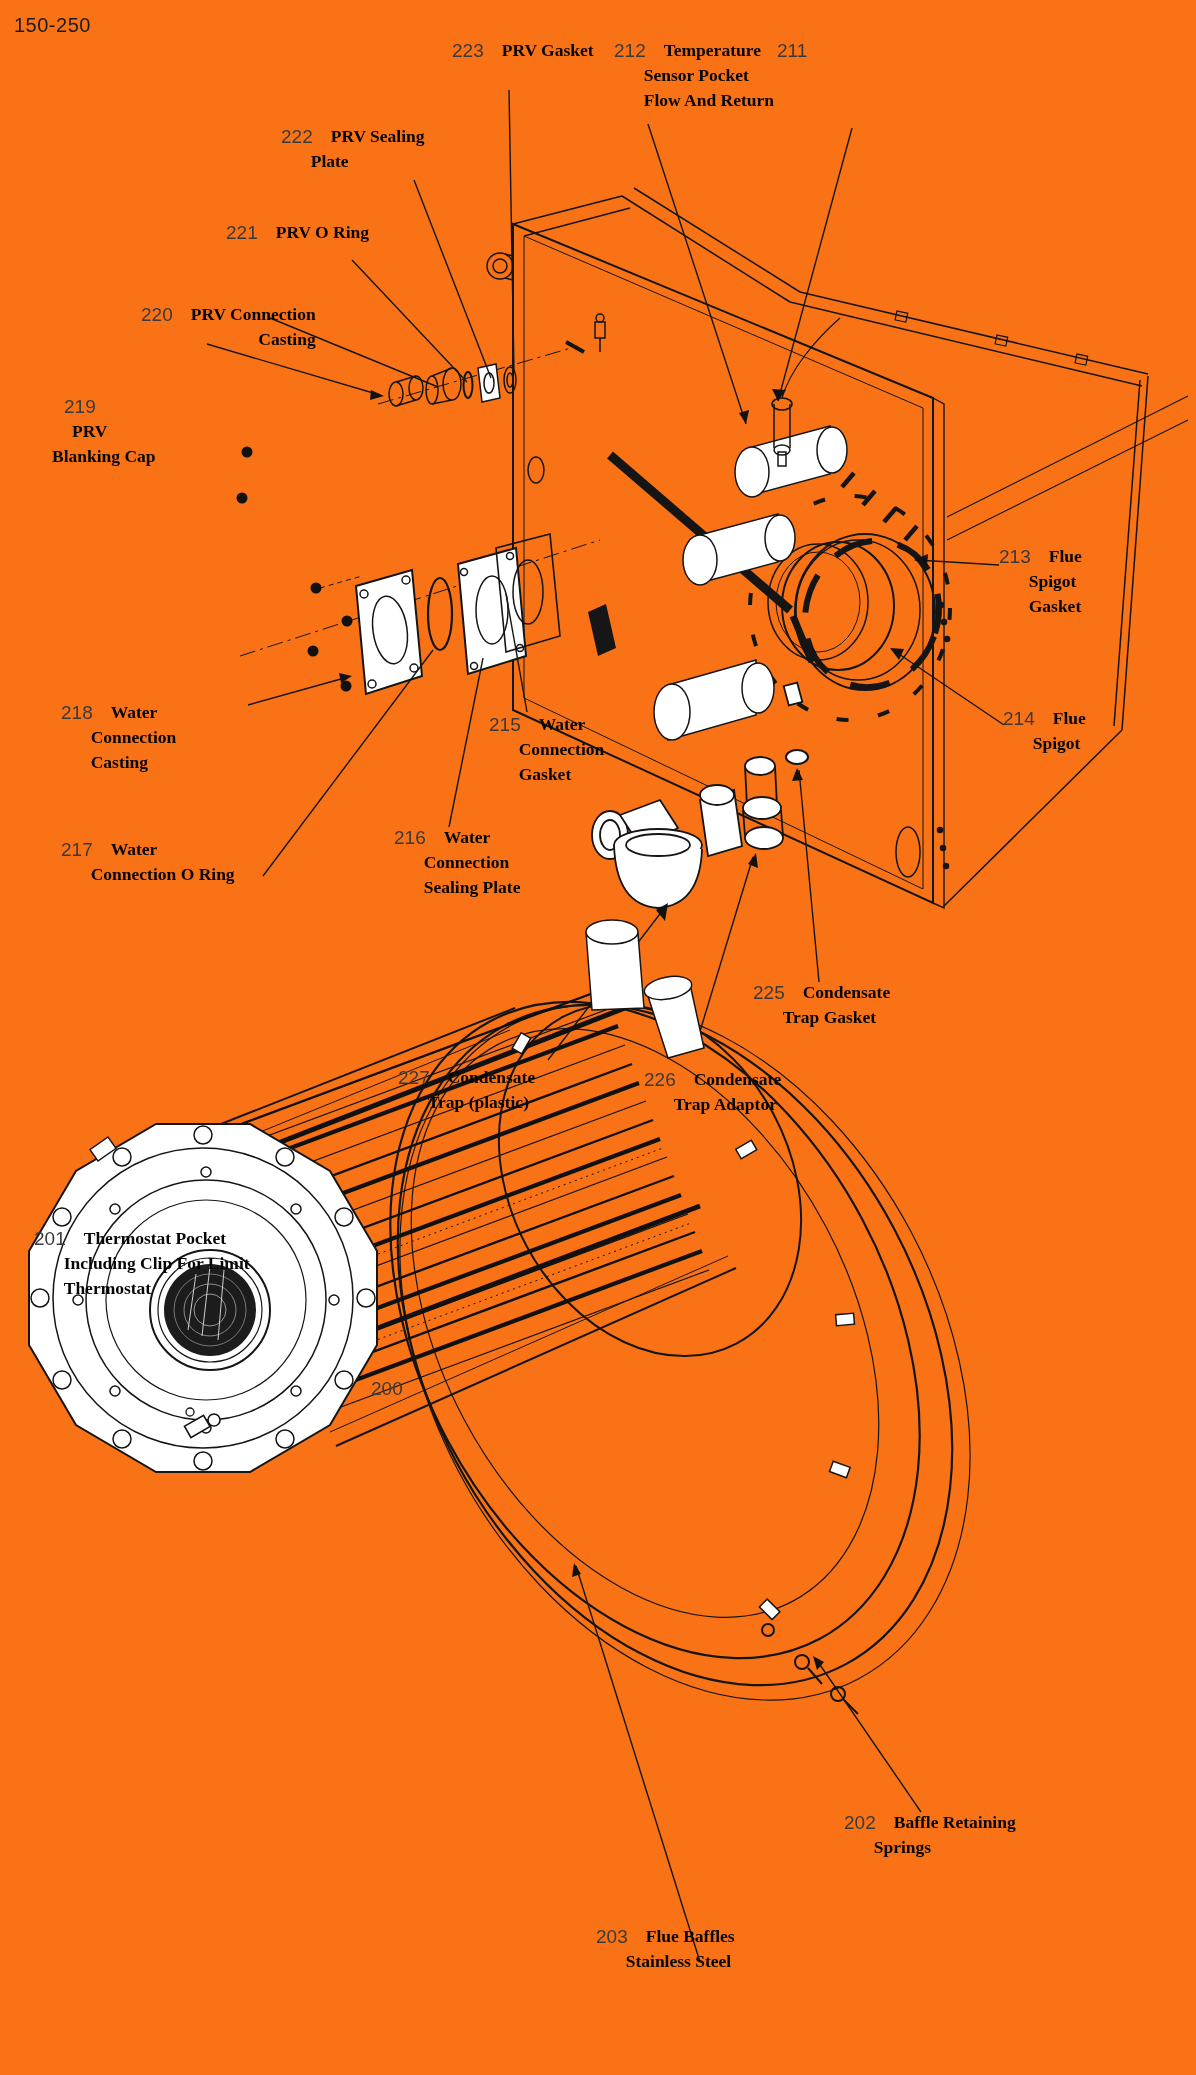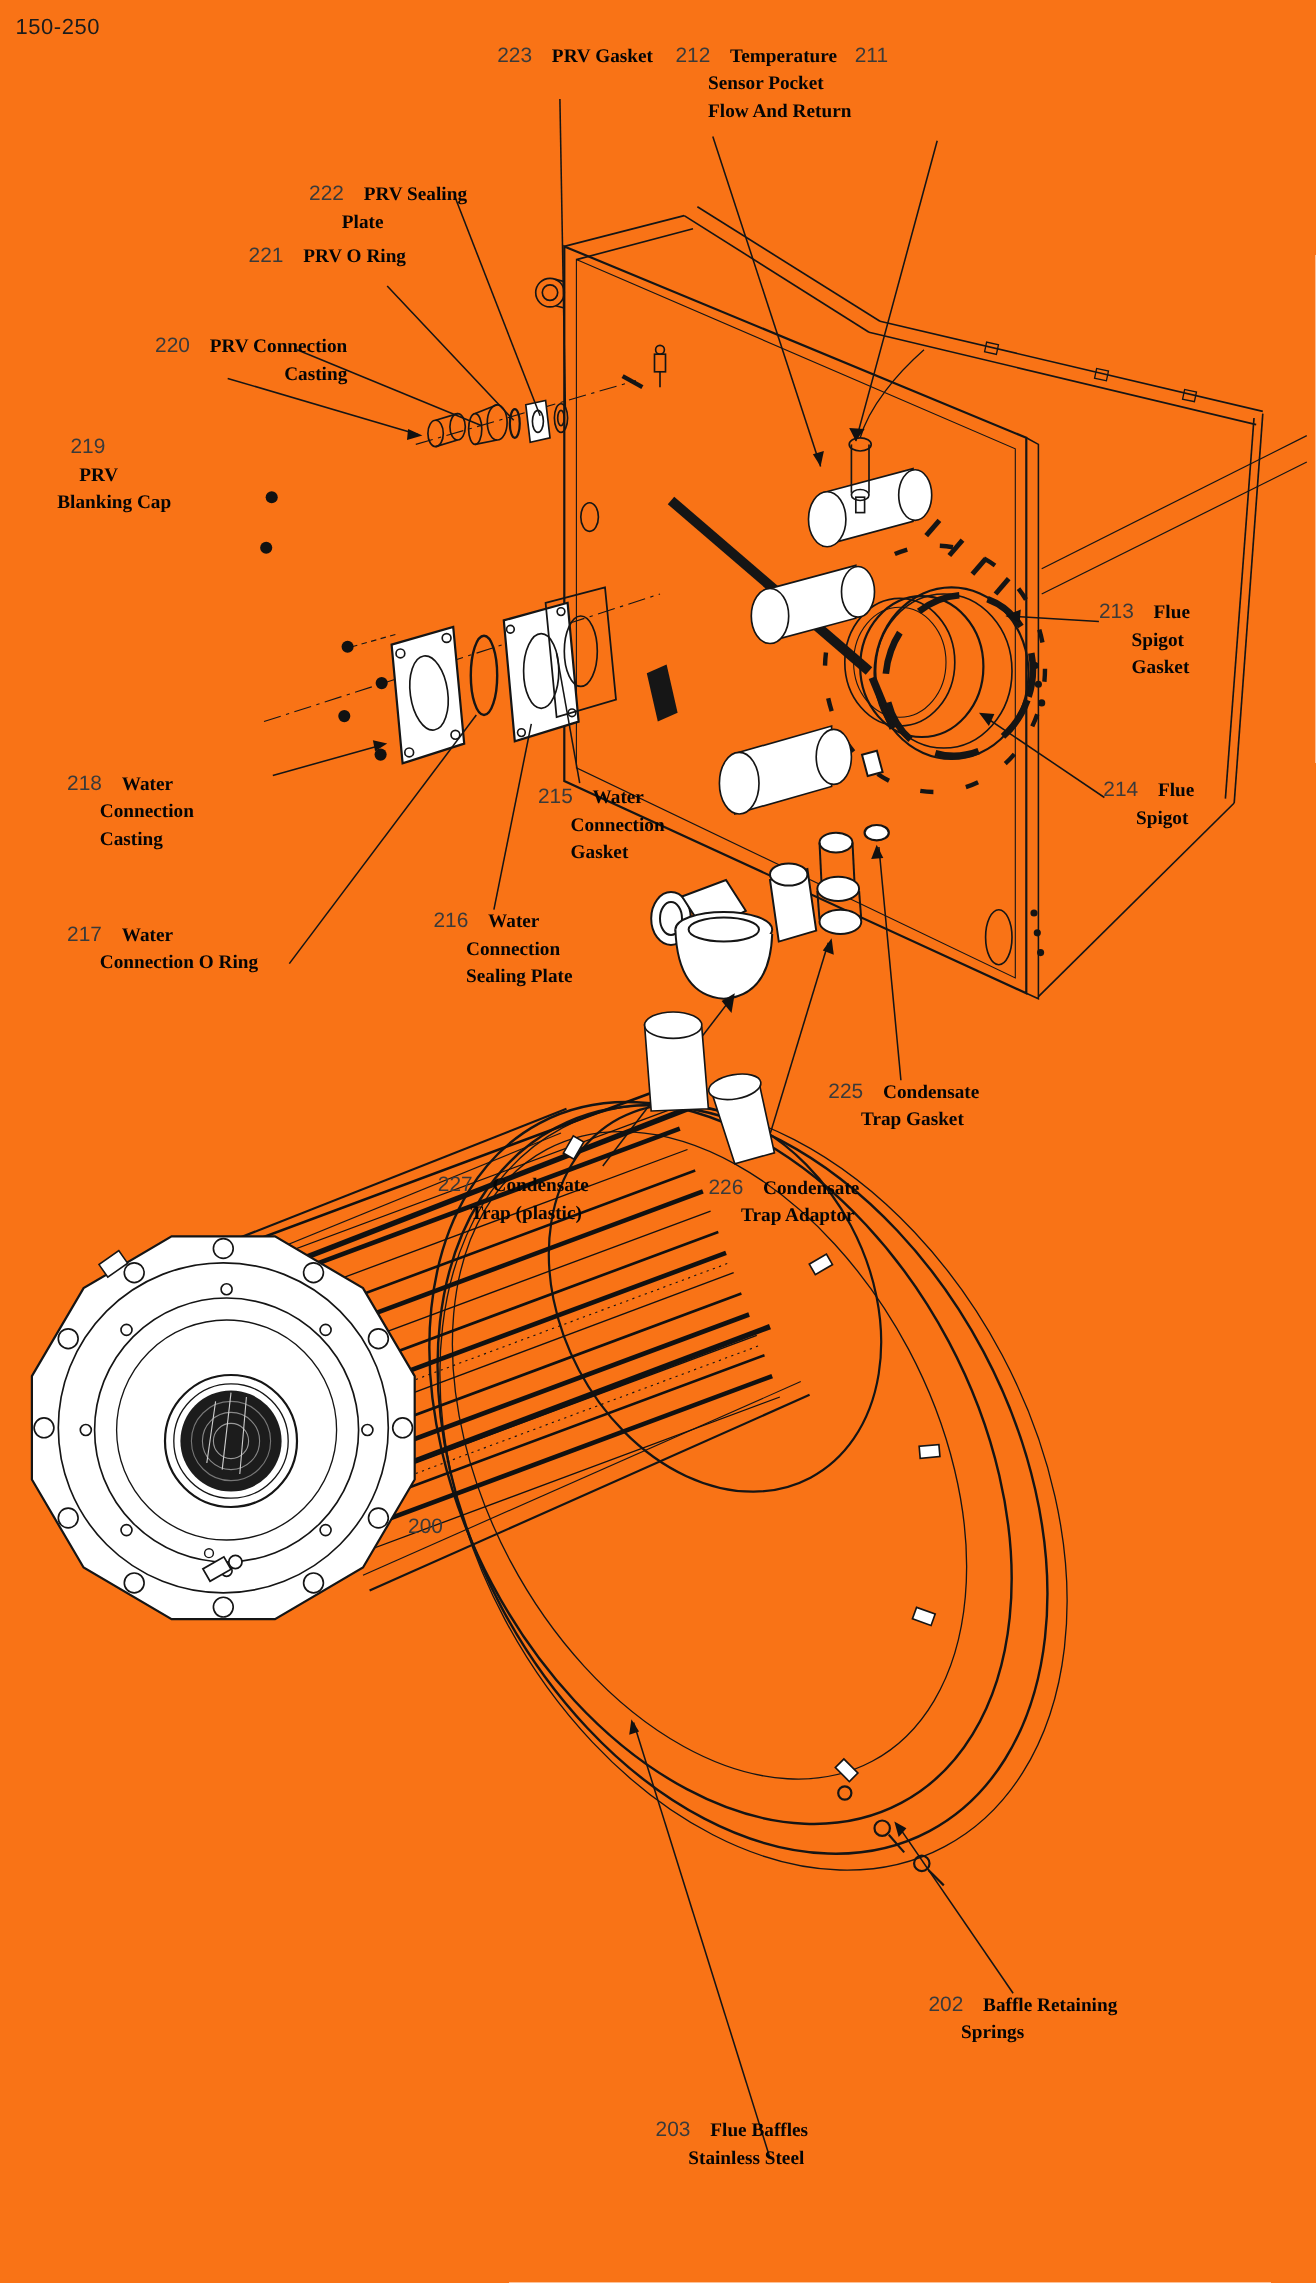--- a/index.html
+++ b/index.html
@@ -8,21 +8,21 @@
   #art{position:absolute;left:0;top:0;}
   .doc-code{position:absolute;left:14px;top:14px;font-family:"Liberation Sans",sans-serif;
         font-size:20px;color:#1c1c1c;letter-spacing:.5px;}
   .part-label{position:absolute;display:flex;align-items:flex-start;}
   .part-label .num{font-family:"Liberation Sans",sans-serif;font-size:19px;color:#3a3a3a;
         line-height:25px;margin-right:10px;flex:0 0 auto;}
   .part-label .txt{font-family:"Liberation Serif",serif;font-weight:700;font-size:17.5px;
         color:#050505;line-height:25px;white-space:pre-line;text-indent:20px;margin-left:-12px;}
   
   .lb-i0{left:452px;top:38px;}  .lb-i1{left:614px;top:38px;}  .lb-i2{left:777px;top:38px;}
-  .lb-i3{left:281px;top:124px;margin-top:40px;} .lb-i4{left:226px;top:220px;} .lb-i5{left:141px;top:302px;text-align:right;}
+  .lb-i3{left:281px;top:124px;} .lb-i4{left:226px;top:220px;} .lb-i5{left:141px;top:302px;text-align:right;}
   .lb-i6{left:64px;top:394px;flex-direction:column;}  .lb-i7{left:61px;top:700px;}  .lb-i8{left:61px;top:837px;}
   .lb-i9{left:489px;top:712px;} .lb-i10{left:394px;top:825px;} .lb-i11{left:999px;top:544px;}
   .lb-i12{left:1003px;top:706px;} .lb-i13{left:753px;top:980px;} .lb-i14{left:644px;top:1067px;}
   .lb-i15{left:398px;top:1065px;}
   .lb-b0{left:34px;top:1226px;} .lb-b1{left:371px;top:1376px;}
   .lb-b2{left:844px;top:1810px;} .lb-b3{left:596px;top:1924px;}
 </style>
 </head>
 <body>
 
@@ -403,20 +403,26 @@
   <span class="num">226</span>
   <span class="txt">Condensate
 Trap Adaptor</span>
 </div>
 <div class="part-label lb-i15">
   <span class="num">227</span>
   <span class="txt">Condensate
 Trap (plastic)</span>
 </div>
 
+<div class="part-label lb-b0">
+  <span class="num">201</span>
+  <span class="txt">Thermostat Pocket
+Including Clip For Limit
+Thermostat</span>
+</div>
 <div class="part-label lb-b1">
   <span class="num">200</span>
   <span class="txt"></span>
 </div>
 <div class="part-label lb-b2">
   <span class="num">202</span>
   <span class="txt">Baffle Retaining
 Springs</span>
 </div>
 <div class="part-label lb-b3">

